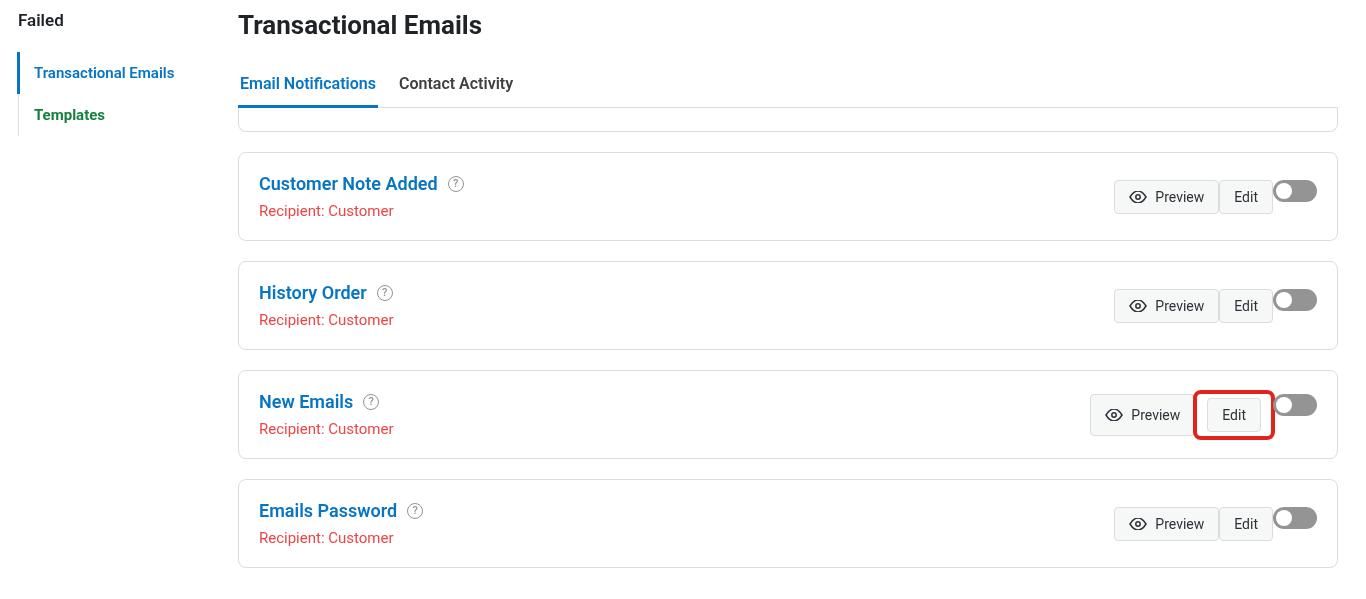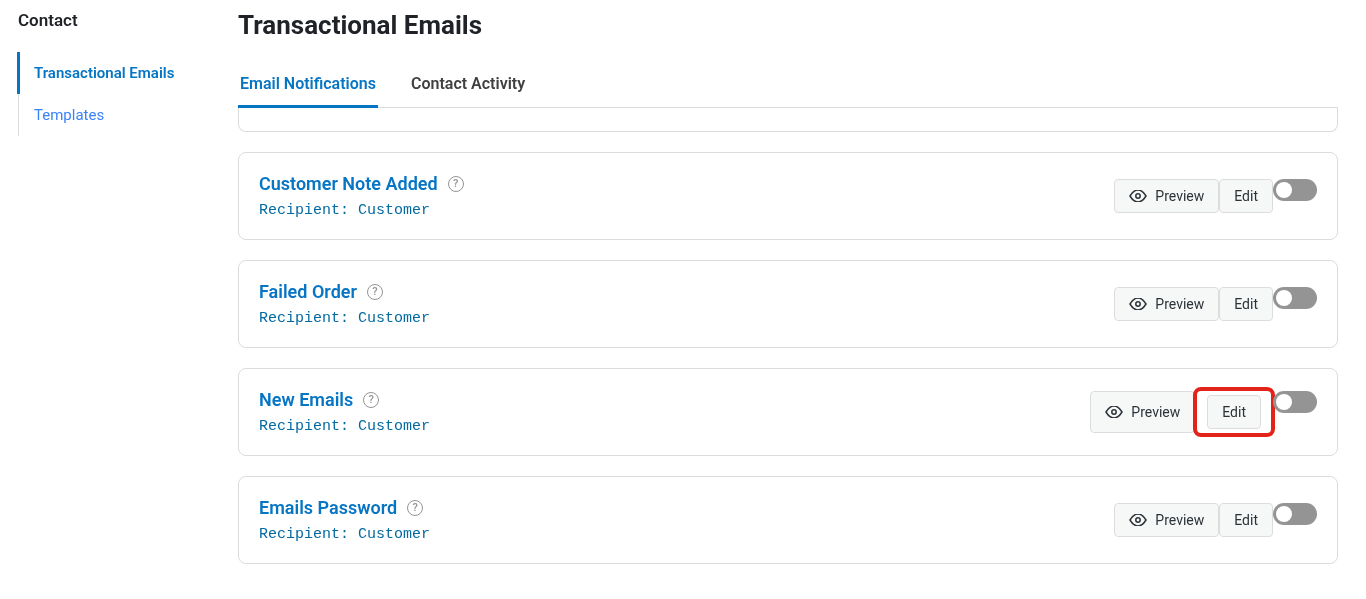--- a/index.html
+++ b/index.html
@@ -23,46 +23,46 @@
   color: #1f2328;
   margin-bottom: 22px;
   padding-left: 0;
 }
 .sidebar-list {
   border-left: 1px solid #dcdcde;
   padding-left: 0;
 }
 .sidebar-item {
   font-size: 15px;
-  color: #3b82f6;
+  color: #15803d;
   padding: 12px 0 12px 14px;
   border-left: 3px solid transparent;
   margin-left: -2px;
   cursor: pointer;
-  font-weight: 400;
+  font-weight: 700;
 }
 .sidebar-item.active {
   color: #0675c4;
   border-left: 3px solid #0675c4;
   font-weight: 600;
 }
 .main {
   flex: 1;
   padding: 10px 28px 0 18px;
 }
 .page-title {
   font-size: 26px;
   font-weight: 700;
   color: #1f2328;
   margin-bottom: 26px;
 }
 .tabs {
   display: flex;
   border-bottom: 1px solid #dcdcde;
-  gap: 31px;
+  gap: 19px;
   margin-bottom: 0;
 }
 .tab {
   font-size: 16px;
   font-weight: 600;
   color: #404040;
   padding: 8px 2px 12px 2px;
   border-bottom: 3px solid transparent;
   margin-bottom: -1px;
   cursor: pointer;
@@ -102,22 +102,21 @@
   border: 1.5px solid #949494;
   border-radius: 50%;
   display: inline-flex;
   align-items: center; justify-content: center;
   font-size: 11px; color: #949494;
   cursor: help;
   font-weight: 500;
 }
 .card-sub {
   font-size: 15px;
-  color: #0369a1;
-  font-family: Liberation Mono, monospace;
+  color: #ef4444;
 }
 .card-actions { display: flex; }
 .btn {
   background: #f6f7f7;
   border: 1px solid #dcdcde;
   border-radius: 4px;
   padding: 8px 14px;
   font-size: 14px;
   color: #2c3338;
   cursor: pointer;
@@ -151,21 +150,21 @@
   border-radius: 8px;
   padding: 4px 10px !important;
   margin: -4px -2px;
 }
 </style>
 </head>
 <body>
 
 <div class="layout">
   <aside class="sidebar">
-    <div class="sidebar-title">Contact</div>
+    <div class="sidebar-title">Failed</div>
     <div class="sidebar-list">
       <div class="sidebar-item active"><span>Transactional Emails</span></div>
       <div class="sidebar-item"><span>Templates</span></div>
     </div>
   </aside>
 
   <main class="main">
     <h1 class="page-title">Transactional Emails</h1>
 
     <div class="tabs">
@@ -196,21 +195,21 @@
         <button class="btn">
             <span>Edit</span>
           </button>
         <div class="toggle"></div>
       </div>
     </div>
 
     <div class="card">
       <div class="card-left">
         <div class="card-title-row">
-          <a class="card-title">Failed Order</a>
+          <a class="card-title">History Order</a>
           <span class="help-icon">?</span>
         </div>
         <div class="card-sub"><span>Recipient: </span><span>Customer</span></div>
       </div>
       <div class="card-actions">
         <button class="btn">
           <span class="eye-icon">
               <svg width="18" height="12" viewBox="0 0 18 12" fill="none">
                 <path d="M9 0C4.5 0 1 6 1 6s3.5 6 8 6 8-6 8-6-3.5-6-8-6z" stroke="#2c3338" stroke-width="1.5"></path>
                 <circle cx="9" cy="6" r="2.2" stroke="#2c3338" stroke-width="1.5"></circle>

